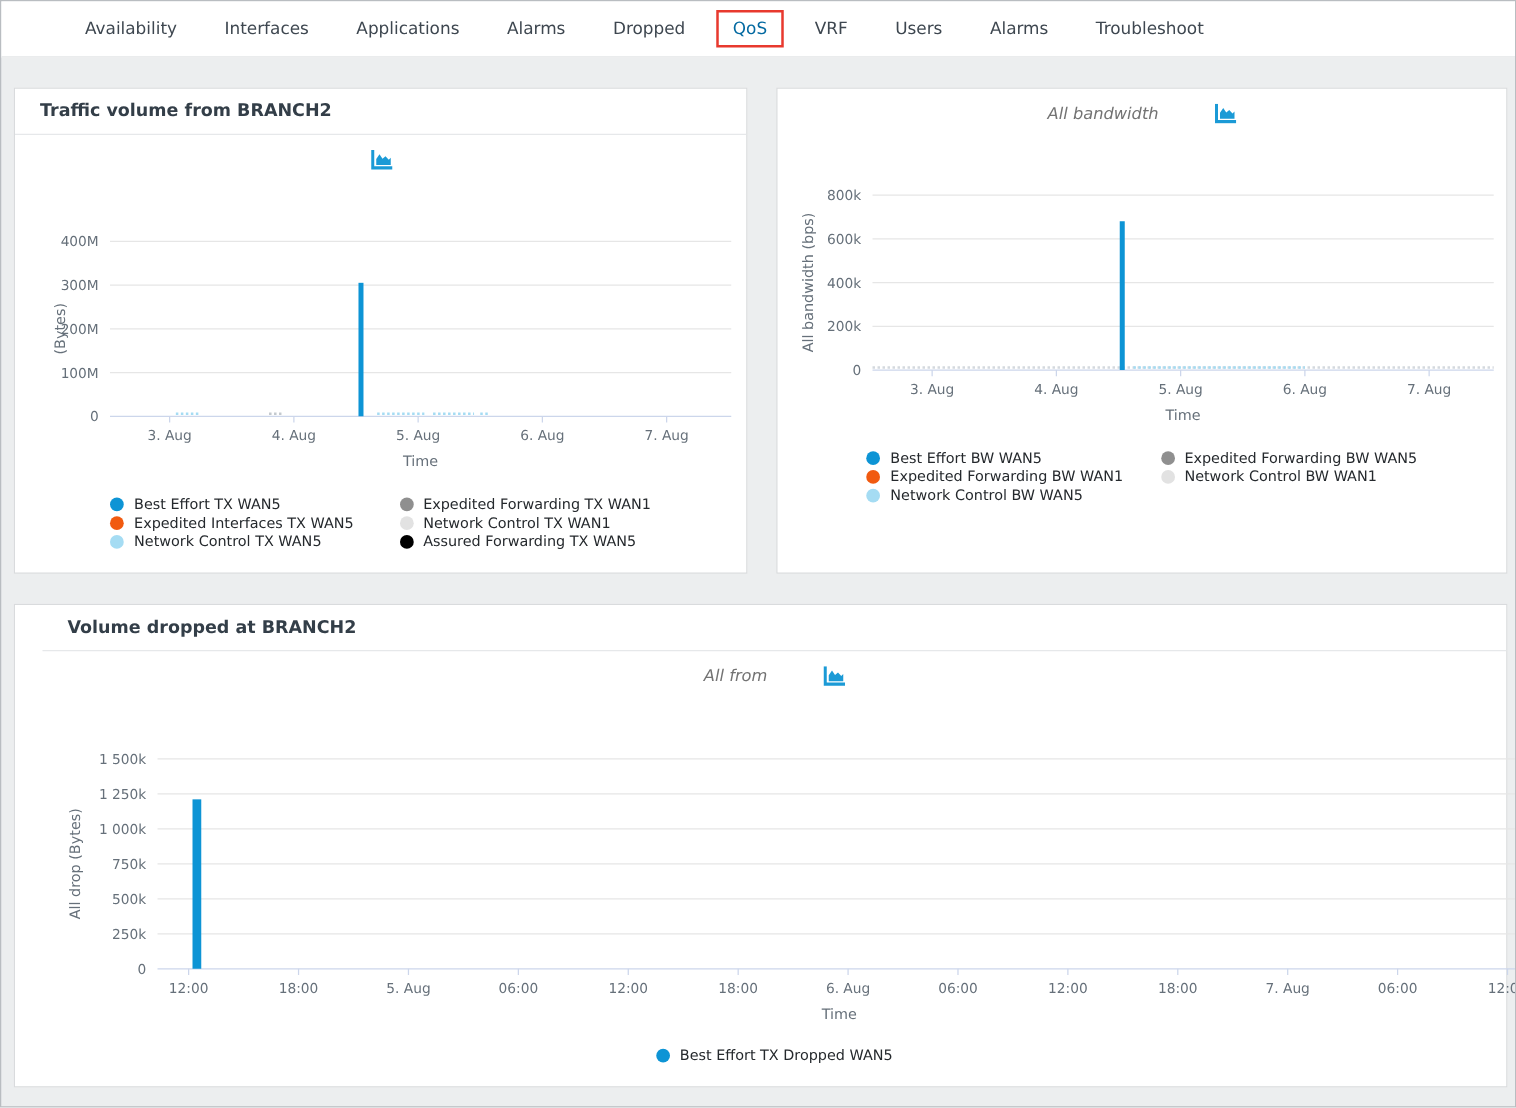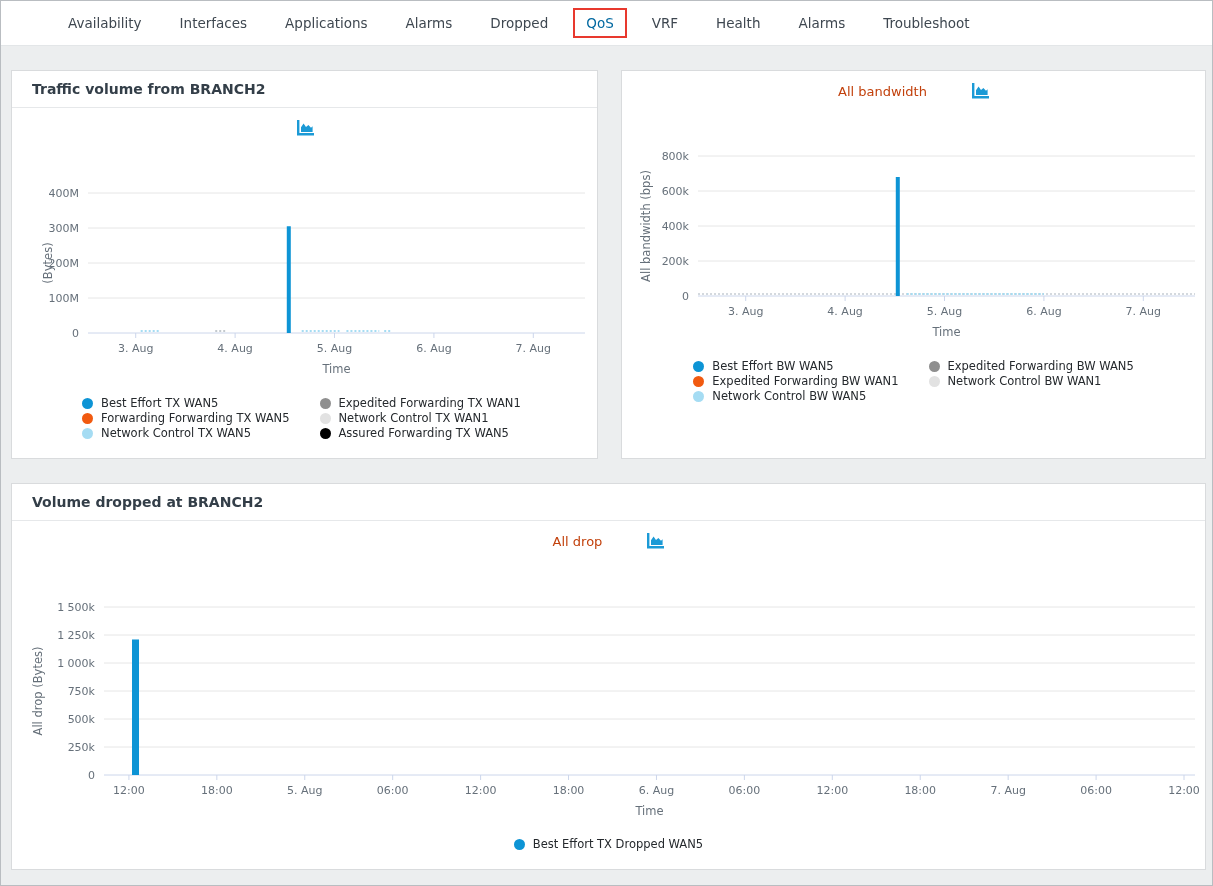--- a/index.html
+++ b/index.html
@@ -12,27 +12,27 @@
             padding-left:48px; border-bottom:1px solid #e3e6e8; }
   .tab { font-size:13.5px; color:#3e4750; padding:5px 11px; margin:0 6px;
          border:2px solid transparent; cursor:pointer; white-space:nowrap; }
   .tab.active { color:#0369a1; border-color:#e8392e; }
 
   
   .content { padding:24px 8px 0 10px; }
   .row { display:flex; gap:23px; margin-bottom:24px; }
   .panel { background:#fff; border:1px solid #d9dbdd; box-sizing:border-box; }
   .panel-half { width:587px; height:389px; }
-  .panel-full { width:1195px; height:387px; }
+  .panel-full { width:1195px; height:387px;padding-left:22px; }
   .panel-header { height:37px; border-bottom:1px solid #e6e8ea; display:flex;
                   align-items:center; padding:0 20px; box-sizing:border-box; }
   .panel-title { font-size:14px; font-weight:bold; color:#333e48; margin:0; }
 
   .chart-toolbar { height:40px; display:flex; align-items:center; justify-content:center; gap:44px; }
-  .toolbar-link { color:#c2410c; font-size:13px; text-decoration:none; cursor:pointer; }
+  .toolbar-link { color:#737373; font-size:13px; text-decoration:none; cursor:pointer;font-style:italic; }
   .chart-icon { color:#1b9ad6; cursor:pointer; display:inline-flex; line-height:0; }
 
   svg.chart { display:block; }
   svg.chart text.tick { font-size:11px; fill:#66707a; }
   svg.chart text.axis-title { font-size:11.5px; fill:#66707a; }
 
   .legend { list-style:none; margin:16px auto 0; padding:0; width:max-content; column-gap:30px; }
   .legend li { display:flex; align-items:center; gap:8px; font-size:11.5px; color:#25292d;
                line-height:15px; break-inside:avoid; cursor:pointer; }
   .legend .dot { width:11px; height:11px; border-radius:50%; flex:none; }
@@ -44,21 +44,21 @@
 <div class="screen">
 
   <nav class="topnav" id="topnav">
       <a class="tab">Availability</a>
       <a class="tab">Interfaces</a>
       <a class="tab">Applications</a>
       <a class="tab">Alarms</a>
       <a class="tab">Dropped</a>
       <a class="tab active">QoS</a>
       <a class="tab">VRF</a>
-      <a class="tab">Health</a>
+      <a class="tab">Users</a>
       <a class="tab">Alarms</a>
       <a class="tab">Troubleshoot</a>
     </nav>
 
   <main class="content">
 
     <div class="row">
 
       <section class="panel panel-half">
         <header class="panel-header">
@@ -102,21 +102,21 @@
             <text class="axis-title" x="324.5" y="225" text-anchor="middle">Time</text>
             <text class="axis-title" transform="translate(40,115) rotate(-90)" text-anchor="middle">(Bytes)</text>
           </svg>
         <ul class="legend" id="legend-0" style="column-count: 2;">
             <li>
               <span class="dot" style="background: rgb(13, 148, 213);"></span>
               <span>Best Effort TX WAN5</span>
             </li>
             <li>
               <span class="dot" style="background: rgb(241, 90, 16);"></span>
-              <span>Forwarding Forwarding TX WAN5</span>
+              <span>Expedited Interfaces TX WAN5</span>
             </li>
             <li>
               <span class="dot" style="background: rgb(165, 220, 243);"></span>
               <span>Network Control TX WAN5</span>
             </li>
             <li>
               <span class="dot" style="background: rgb(143, 143, 143);"></span>
               <span>Expedited Forwarding TX WAN1</span>
             </li>
             <li>
@@ -193,21 +193,21 @@
 
     </div>
 
     <div class="row">
 
       <section class="panel panel-full">
         <header class="panel-header">
           <h2 class="panel-title">Volume dropped at BRANCH2</h2>
         </header>
         <div class="chart-toolbar">
-          <a class="toolbar-link">All drop</a>
+          <a class="toolbar-link">All from</a>
           <span class="chart-icon">
             <svg viewBox="0 0 18 16" width="18" height="16" aria-hidden="true">
               <path d="M1 0 h2.4 v13 H18 v2.6 H1 Z" fill="currentColor"></path>
               <path d="M5 12 V7.2 L7.6 3.4 L10 7 L12.4 5 L15 7.8 L16.6 6.2 V12 Z" fill="currentColor"></path>
             </svg>
           </span>
         </div>
         <svg class="chart" id="chart-2" width="1193" height="264" viewBox="0 0 1193 264">
             <text class="tick" x="83" y="218" text-anchor="end">0</text>
             <line x1="92" x2="1183" y1="186" y2="186" stroke="#e6e6e6" stroke-width="1"></line>

